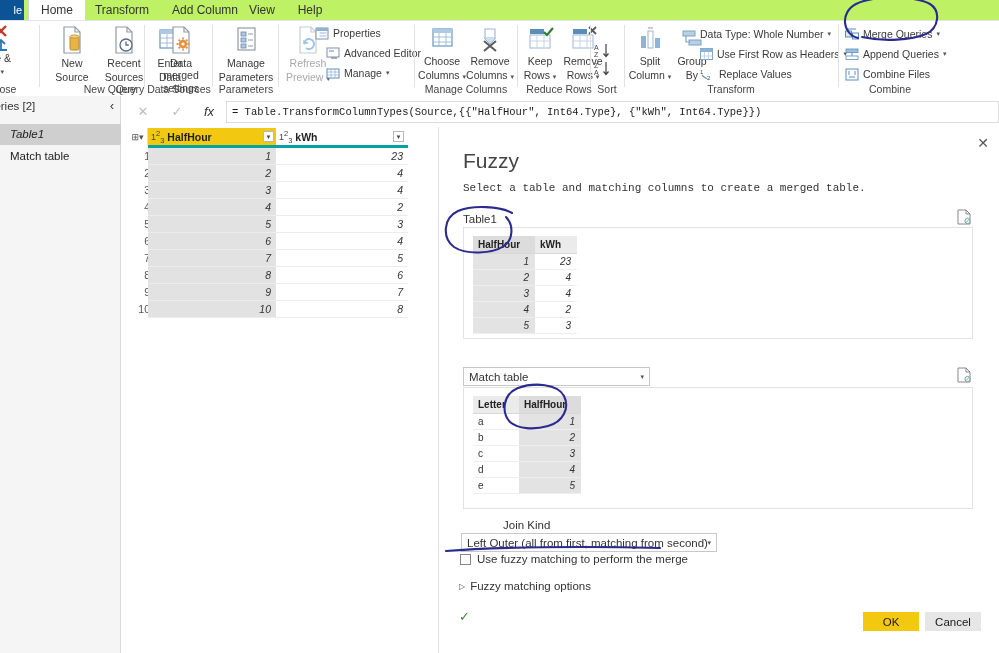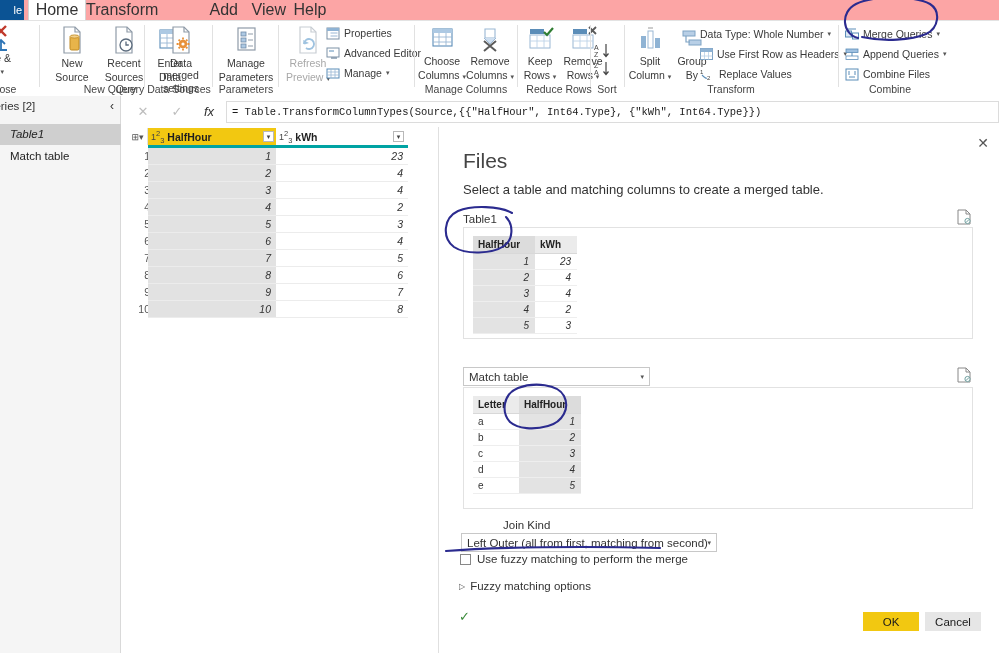--- a/index.html
+++ b/index.html
@@ -9,29 +9,29 @@
     font-family: "Liberation Sans", sans-serif;
     font-size: 11.5px;
     color: #333;
     background: #ffffff;
     overflow: hidden;
     position: relative;
   }
 
   
   #ribbon { position:absolute; left:0; top:0; width:999px; height:95px; background:#fff; }
-  #tabbar { position:absolute; left:0; top:0; width:999px; height:20px; background:#fca5a5; }
+  #tabbar { position:absolute; left:0; top:0; width:999px; height:20px; background:#bef264; }
   .file-tab {
     position:absolute; left:0; top:0; width:24px; height:20px;
     background:#0b5394; color:#fff; font-size:11px;
     display:flex; align-items:center; justify-content:flex-end; padding-right:2px;
   }
   .rtab {
     position:absolute; top:0; height:20px; line-height:20px;
-    font-size:16px; color:#333; text-align:center; cursor:default;
+    font-size:12px; color:#333; text-align:center; cursor:default;
   }
   .rtab.active { border-left:1px solid #d4d4d4; border-right:1px solid #d4d4d4; background:#fff; }
   #ribbon-body { position:absolute; left:0; top:20px; width:999px; height:75px;
     background:#fff; border-top:1px solid #e3e3e3; }
   .grp { position:absolute; top:0; height:75px; }
   .grp-label {
     position:absolute; bottom:1px; width:100%; text-align:center;
     font-size:10.5px; color:#444;
   }
   .grp-sep { position:absolute; top:4px; width:1px; height:62px; background:#e1e1e1; }
@@ -86,21 +86,21 @@
            padding-right:5px; font-size:10.5px; font-style:italic; color:#333;
            border-bottom:1px solid #ececec; }
   .gcell.c1 { background:#e2e2e2; }
   .gcell.c2 { background:#fff; }
 
   
   #dlg { position:absolute; left:438px; top:127px; width:561px; height:526px;
          background:#fff; border-left:1px solid #e0e0e0; }
   #dlg-close { position:absolute; right:10px; top:8px; font-size:14px; color:#555; cursor:pointer; }
   #dlg-title { position:absolute; left:24px; top:22px; font-size:21px; color:#444; font-weight:normal; }
-  #dlg-sub { position:absolute; left:24px; top:55px; font-size:13px; color:#333; }
+  #dlg-sub { position:absolute; left:24px; top:55px; font-size:11px; color:#333;font-family:Liberation Mono, monospace; }
 
   .tbl-label { position:absolute; font-size:11.5px; color:#333; }
   .pg-icon { position:absolute; width:14px; height:16px; cursor:pointer; }
   .prev-box { position:absolute; border:1px solid #e2e2e2; background:#fff; overflow:hidden; }
   .ptbl { position:absolute; left:9px; top:8px; border-collapse:collapse; }
   .ptbl th { font-size:10px; font-weight:bold; color:#222; background:#ebebeb;
              border-bottom:1px solid #d8d8d8; padding:3px 6px 3px 5px; text-align:left; height:15px; }
   .ptbl td { font-size:10px; color:#333; font-style:italic; padding:2px 6px 2px 5px;
              text-align:right; height:16px; border-bottom:1px solid #eee; }
   .ptbl td.lft { text-align:left; font-style:normal; }
@@ -131,21 +131,21 @@
 </head>
 <body>
 
 <div id="ribbon">
 
   <div id="tabbar">
     <div class="file-tab">le</div>
     <div class="rtab active" style="left:28px;width:58px;">Home</div>
     <div class="rtab" style="left:86px;width:72px;">Transform</div>
     <div class="rtab" style="left:158px;width:80px;text-align:right;">Add Column</div>
-    <div class="rtab" style="left:238px;width:48px;text-align:right;">View</div>
+    <div class="rtab" style="left:238px;width:48px;">View</div>
     <div class="rtab" style="left:286px;width:48px;">Help</div>
   </div>
 
   <div id="ribbon-body">
 
     <div class="grp" style="left:-22px;width:60px;">
       <div style="position:absolute;left:14px;top:2px;">
         <svg width="22" height="30" viewBox="0 0 22 30">
           <path d="M4 3 L14 13 M14 3 L4 13" stroke="#c0392b" stroke-width="2.4" fill="none"></path>
           <path d="M9 26 L9 18 M5 21 L9 17 L13 21" stroke="#2e75b6" stroke-width="1.8" fill="none"></path>
@@ -228,21 +228,21 @@
       <div class="bigbtn" style="left:0px;width:56px;color:#aaa;">
         <svg class="ico" width="30" height="32" viewBox="0 0 30 32">
           <path d="M7 3 h11 l5 5 v21 h-16 z" fill="#fff" stroke="#c8cdd3" stroke-width="1.2"></path>
           <path d="M18 3 v5 h5" fill="none" stroke="#c8cdd3" stroke-width="1.2"></path>
           <path d="M11 20 a5 5 0 1 1 2 4" stroke="#9fc3e0" stroke-width="1.8" fill="none"></path>
           <path d="M10 16 l1.5 4.5 l4.5 -1.5 z" fill="#9fc3e0"></path>
         </svg>
         <span class="lbl" style="color:#a8a8a8;">Refresh</span>
         <span class="lbl" style="color:#a8a8a8;"><span>Preview</span> <span class="caret">▾</span></span>
       </div>
-      <div class="smrow" style="left:46px;top:4px;">
+      <div class="smrow" style="left:35px;top:4px;">
         <svg width="14" height="13" viewBox="0 0 14 13">
           <rect x="1" y="1" width="12" height="11" fill="#fff" stroke="#7c91a6" stroke-width="1"></rect>
           <rect x="1" y="1" width="12" height="3" fill="#8fb3d4"></rect>
           <path d="M4.5 6 h7 M4.5 9 h7" stroke="#9ab7d4" stroke-width="1"></path>
         </svg>
         <span>Properties</span>
       </div>
       <div class="smrow" style="left:46px;top:24px;">
         <svg width="14" height="13" viewBox="0 0 14 13">
           <rect x="1" y="1" width="12" height="9" fill="#fff" stroke="#7c91a6" stroke-width="1"></rect>
@@ -489,21 +489,21 @@
       <div class="grow" style="top: 173px;">
         <div class="gnum">10</div>
         <div class="gcell c1" style="left:20px;width:128px;">10</div>
         <div class="gcell c2" style="left:148px;width:132px;">8</div>
       </div>
     </div>
 </div>
 
 <div id="dlg">
   <div id="dlg-close">✕</div>
-  <div id="dlg-title">Files</div>
+  <div id="dlg-title">Fuzzy</div>
   <div id="dlg-sub">Select a table and matching columns to create a merged table.</div>
 
   <div class="tbl-label" style="left:24px;top:86px;">Table1</div>
   <div class="pg-icon" style="left:518px;top:82px;">
     <svg width="14" height="16" viewBox="0 0 14 16">
       <path d="M1 1 h8 l4 4 v10 h-12 z" fill="#fff" stroke="#888" stroke-width="1"></path>
       <path d="M9 1 v4 h4" fill="none" stroke="#888" stroke-width="1"></path>
       <circle cx="10.5" cy="12" r="2.6" fill="#fff" stroke="#6f9f9f" stroke-width="1"></circle>
       <path d="M9 13.5 L12 10.5" stroke="#6f9f9f" stroke-width="1"></path>
     </svg>

